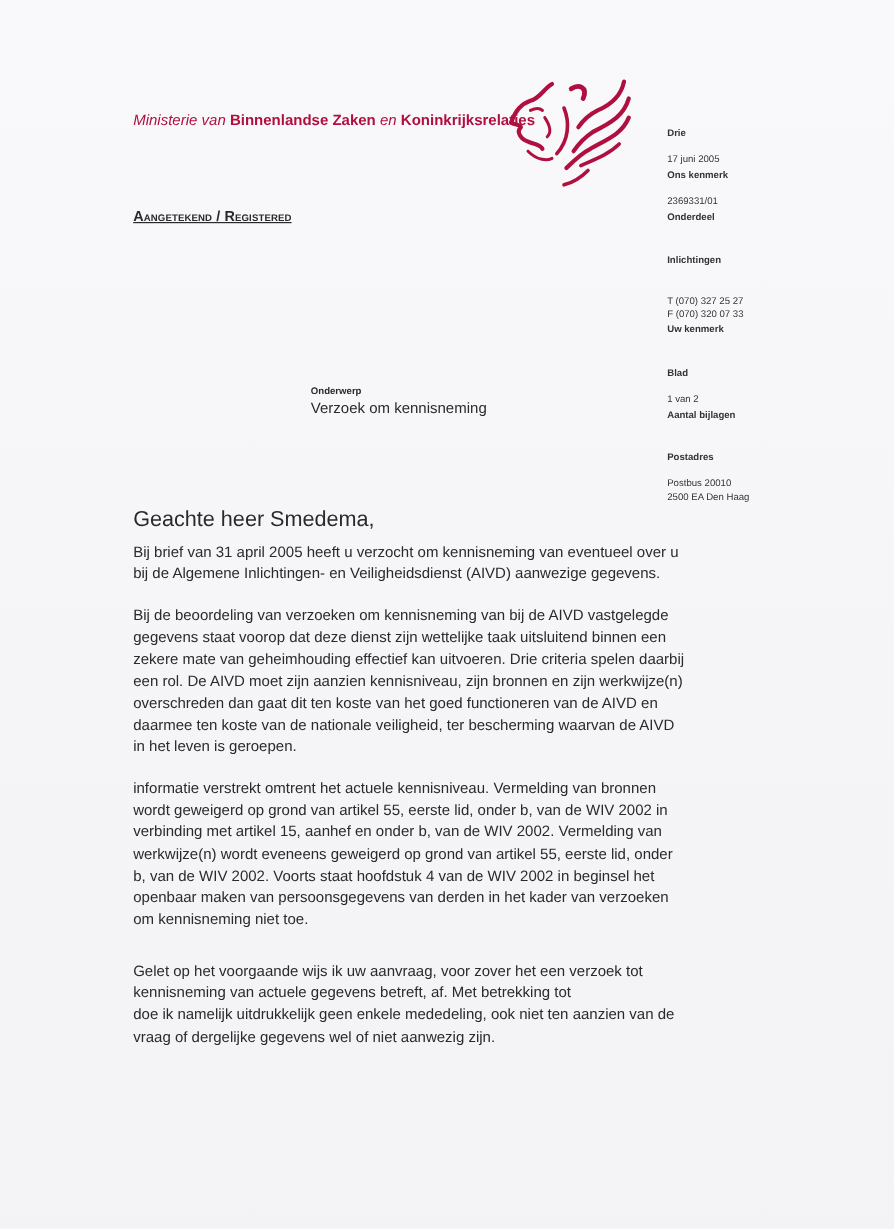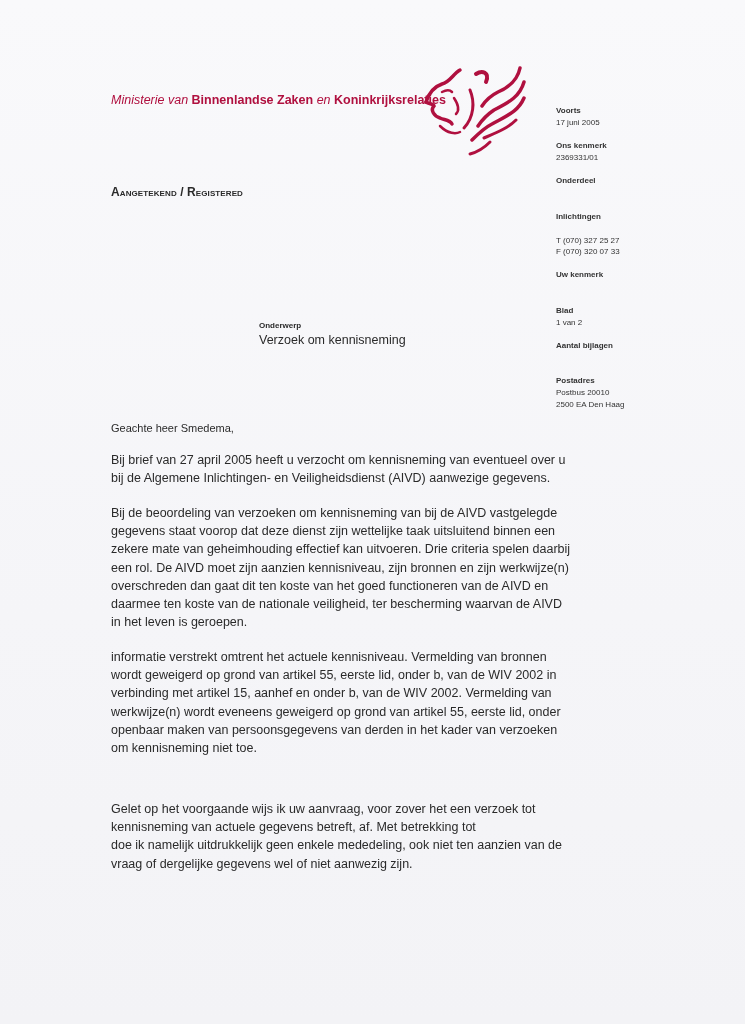--- a/index.html
+++ b/index.html
@@ -16,29 +16,30 @@
     }
     .ministry {
       position: absolute; left: 111px; top: 93px;
       font-size: 12.5px; color: #b0103f; white-space: nowrap;
     }
     .ministry .it { font-style: italic; }
     .ministry .b { font-weight: bold; }
     .logo { position: absolute; left: 420px; top: 62px; width: 110px; height: 95px; }
     .sidebar { position: absolute; left: 556px; top: 106px; width: 150px; font-size: 8px; color: #333; }
     .sb-label { font-weight: bold; font-size: 8px; position: absolute; white-space: nowrap; }
-    .sb-value { font-size: 8px; position: absolute; white-space: nowrap; }
+    .sb-value { font-size: 8px; position: absolute; white-space: nowrap; margin-top: 10px; }
     .registered {
-      position: absolute; left: 111px; top: 185px; font-weight: bold; font-size: 12px; letter-spacing: 0.1px;
+      position: absolute; left: 111px; top: 173px; font-weight: bold; font-size: 12px; letter-spacing: 0.1px;
       font-variant: small-caps;
+      text-decoration: underline;
     }
     .address { position: absolute; left: 111px; top: 189px; font-size: 12.5px; line-height: 18px; }
     .subject-label { position: absolute; left: 259px; top: 321px; font-size: 8px; font-weight: bold; text-align: center; }
     .subject { position: absolute; left: 259px; top: 333px; font-size: 12.5px; }
-    .salutation { position: absolute; left: 111px; top: 422px; font-size: 11px; }
+    .salutation { position: absolute; left: 111px; top: 422px; font-size: 18px; }
     .para {
       position: absolute; left: 111px; width: 440px; font-size: 12.5px; line-height: 18.2px;
       margin: 0;
     }
     .para .ln { display: block; white-space: nowrap; }
     #p1 { top: 451px; }
     #p2 { top: 504px; }
     #p3 { top: 648px; }
     #p4 { top: 800px; }
   </style>
@@ -62,21 +63,21 @@
       <path d="M104 20 C100 34 90 40 74 48 C68 52 62 58 58 64" stroke-width="3.5"></path>
       <path d="M104 36 C98 50 86 54 72 62 C64 66 58 72 52 78" stroke-width="3.5"></path>
       <path d="M96 58 C88 66 78 70 64 76" stroke-width="3"></path>
       <path d="M70 80 C64 86 58 90 50 92" stroke-width="3"></path>
       <path d="M20 64 C28 72 36 72 40 70" stroke-width="2.5"></path>
       <path d="M34 36 C38 42 40 48 36 52" stroke-width="2.5"></path>
     </g>
   </svg>
 
   <div class="sidebar">
-    <div class="sb-label" style="top:0px">Voorts</div>
+    <div class="sb-label" style="top:0px">Drie</div>
     <div class="sb-value" style="top:12px">17 juni 2005</div>
     <div class="sb-label" style="top:35px">Ons kenmerk</div>
     <div class="sb-value" style="top:47px">2369331/01</div>
     <div class="sb-label" style="top:70px">Onderdeel</div>
     <div class="sb-label" style="top:106px">Inlichtingen</div>
     <div class="sb-value" style="top:130px">T (070) 327 25 27</div>
     <div class="sb-value" style="top:141px">F (070) 320 07 33</div>
     <div class="sb-label" style="top:164px">Uw kenmerk</div>
     <div class="sb-label" style="top:200px">Blad</div>
     <div class="sb-value" style="top:212px">1 van 2</div>
@@ -88,37 +89,38 @@
 
   <div class="registered">Aangetekend / Registered</div>
 
 
   <div class="subject-label">Onderwerp</div>
   <div class="subject">Verzoek om kennisneming</div>
 
   <div class="salutation">Geachte heer Smedema,</div>
 
   <div class="para" id="p1">
-      <span class="ln">Bij brief van 27 april 2005 heeft u verzocht om kennisneming van eventueel over u</span>
+      <span class="ln">Bij brief van 31 april 2005 heeft u verzocht om kennisneming van eventueel over u</span>
       <span class="ln">bij de Algemene Inlichtingen- en Veiligheidsdienst (AIVD) aanwezige gegevens.</span>
     </div>
   <div class="para" id="p2">
       <span class="ln">Bij de beoordeling van verzoeken om kennisneming van bij de AIVD vastgelegde</span>
       <span class="ln">gegevens staat voorop dat deze dienst zijn wettelijke taak uitsluitend binnen een</span>
       <span class="ln">zekere mate van geheimhouding effectief kan uitvoeren. Drie criteria spelen daarbij</span>
       <span class="ln">een rol. De AIVD moet zijn aanzien kennisniveau, zijn bronnen en zijn werkwijze(n)</span>
       <span class="ln">overschreden dan gaat dit ten koste van het goed functioneren van de AIVD en</span>
       <span class="ln">daarmee ten koste van de nationale veiligheid, ter bescherming waarvan de AIVD</span>
       <span class="ln">in het leven is geroepen.</span>
     </div>
   <div class="para" id="p3">
       <span class="ln">informatie verstrekt omtrent het actuele kennisniveau. Vermelding van bronnen</span>
       <span class="ln">wordt geweigerd op grond van artikel 55, eerste lid, onder b, van de WIV 2002 in</span>
       <span class="ln">verbinding met artikel 15, aanhef en onder b, van de WIV 2002. Vermelding van</span>
       <span class="ln">werkwijze(n) wordt eveneens geweigerd op grond van artikel 55, eerste lid, onder</span>
+      <span class="ln">b, van de WIV 2002. Voorts staat hoofdstuk 4 van de WIV 2002 in beginsel het</span>
       <span class="ln">openbaar maken van persoonsgegevens van derden in het kader van verzoeken</span>
       <span class="ln">om kennisneming niet toe.</span>
     </div>
   <div class="para" id="p4">
       <span class="ln">Gelet op het voorgaande wijs ik uw aanvraag, voor zover het een verzoek tot</span>
       <span class="ln">kennisneming van actuele gegevens betreft, af. Met betrekking tot</span>
       <span class="ln">doe ik namelijk uitdrukkelijk geen enkele mededeling, ook niet ten aanzien van de</span>
       <span class="ln">vraag of dergelijke gegevens wel of niet aanwezig zijn.</span>
     </div>
 

